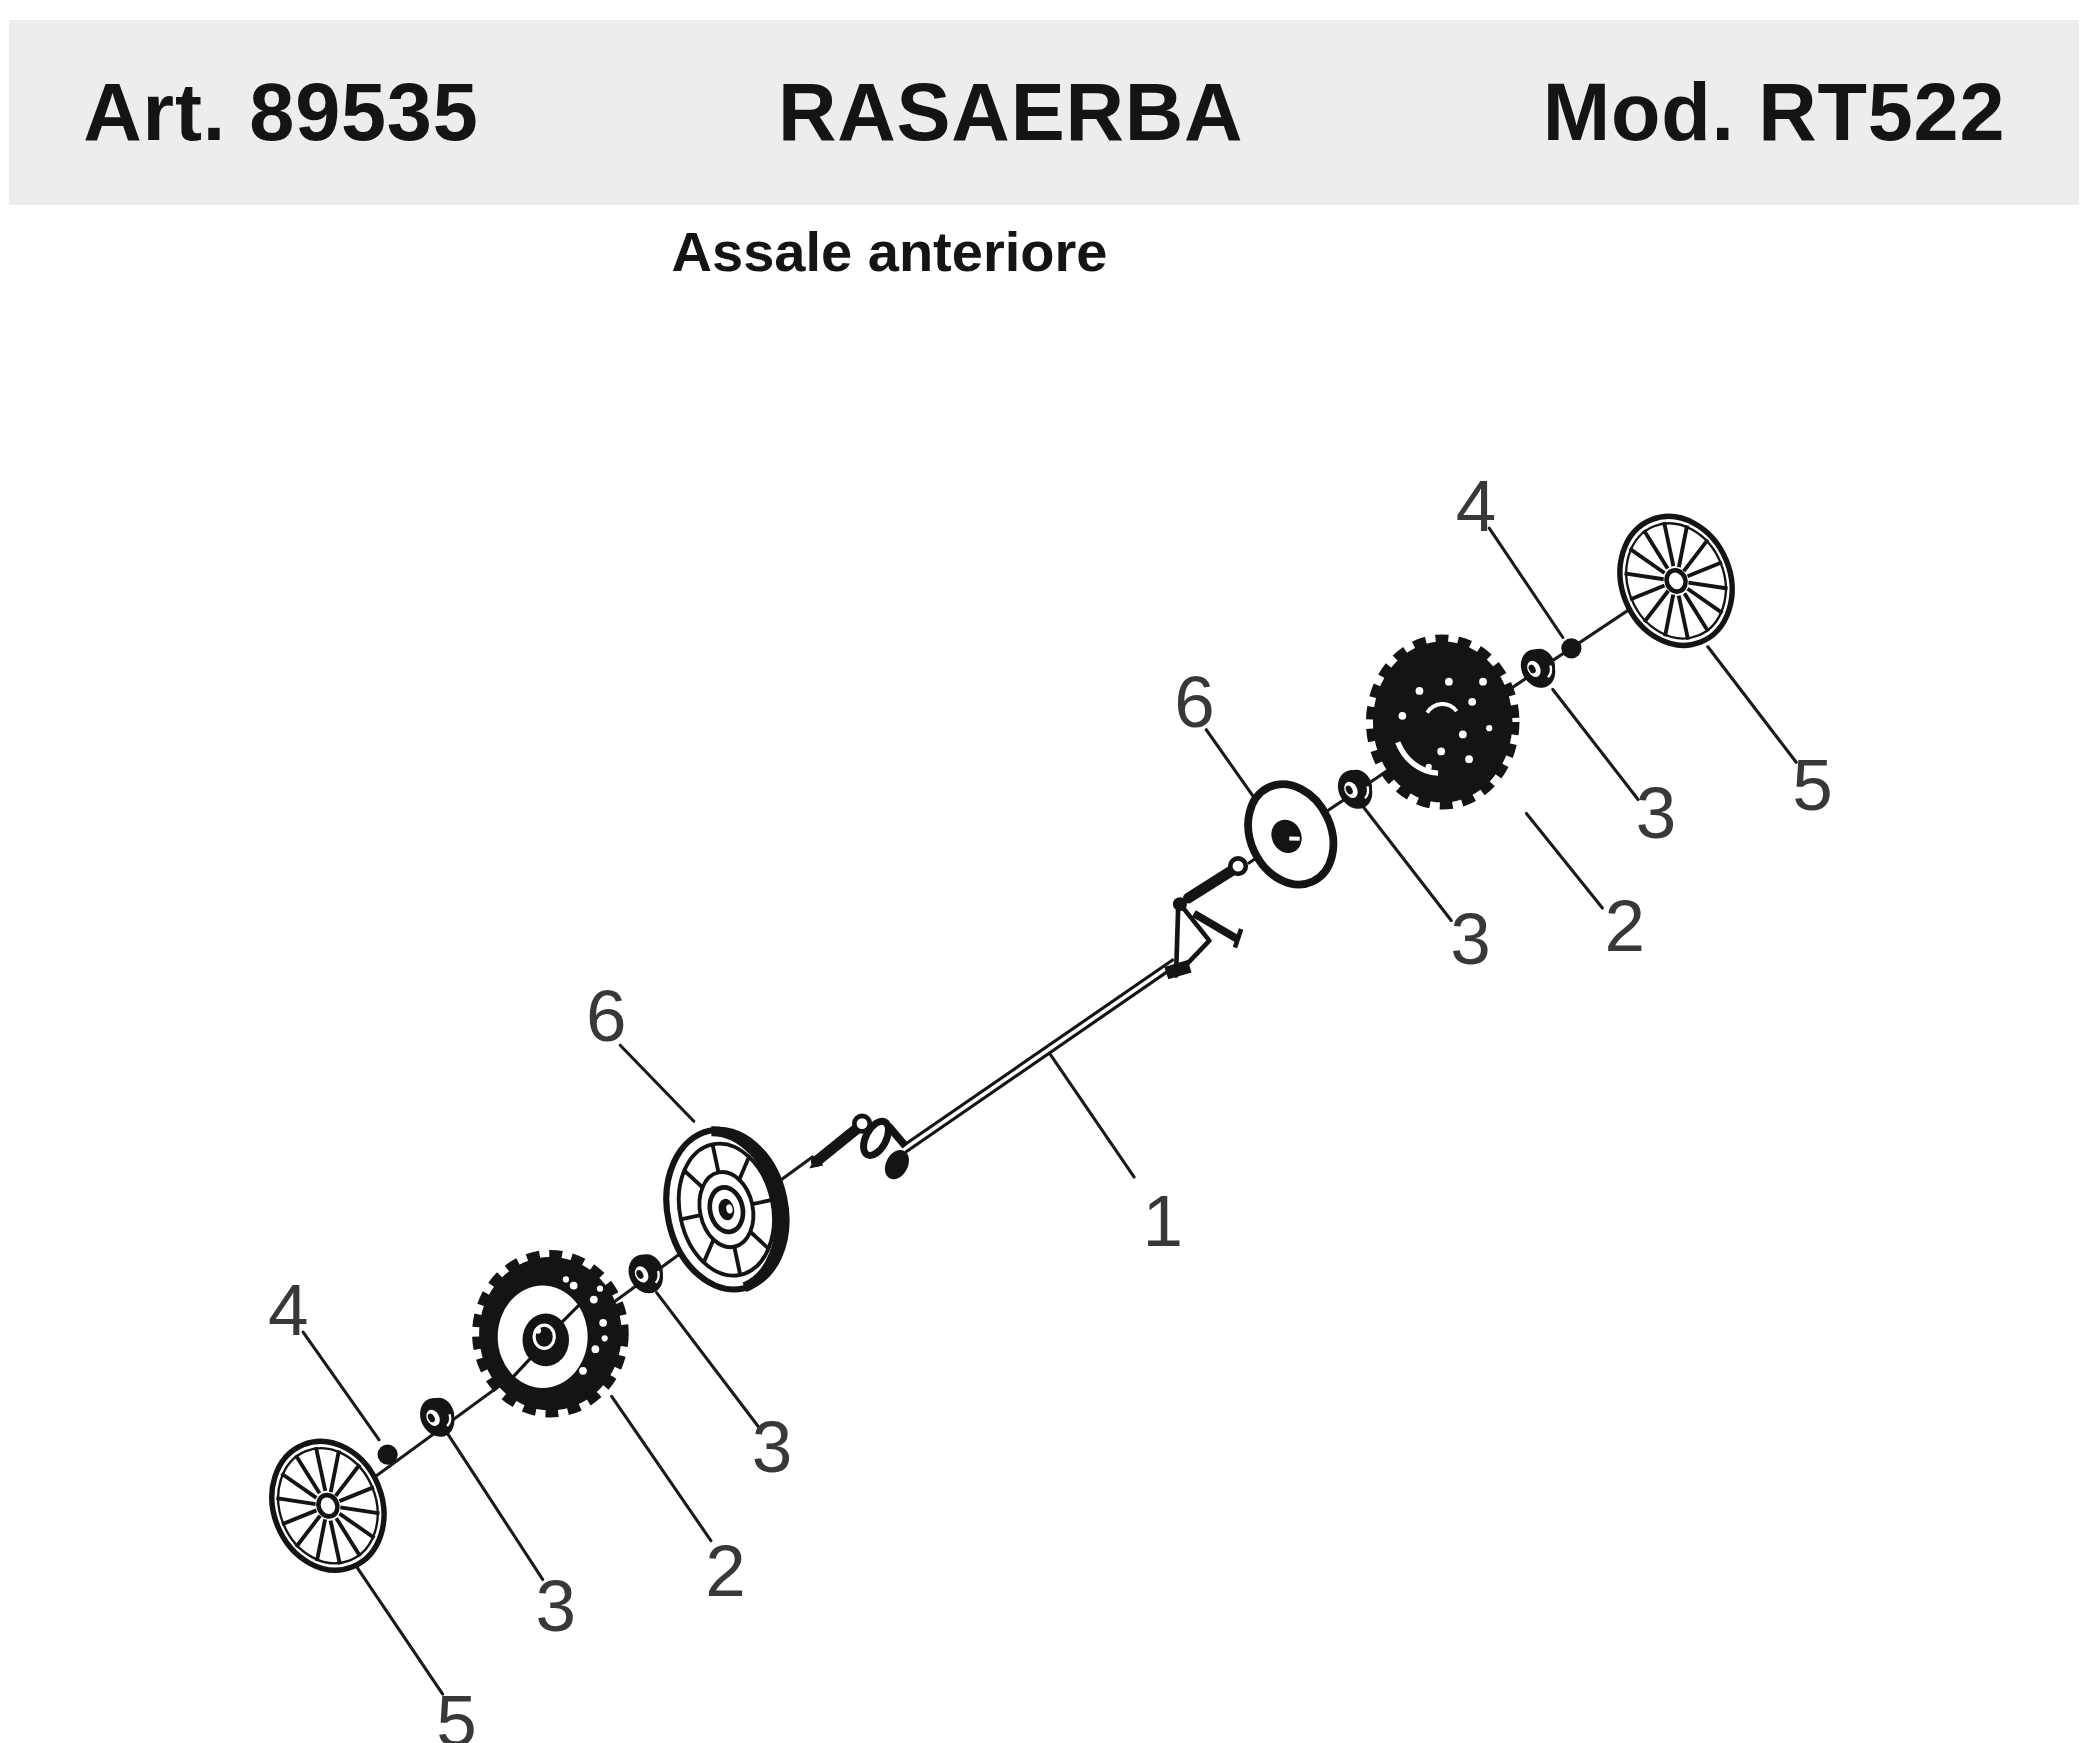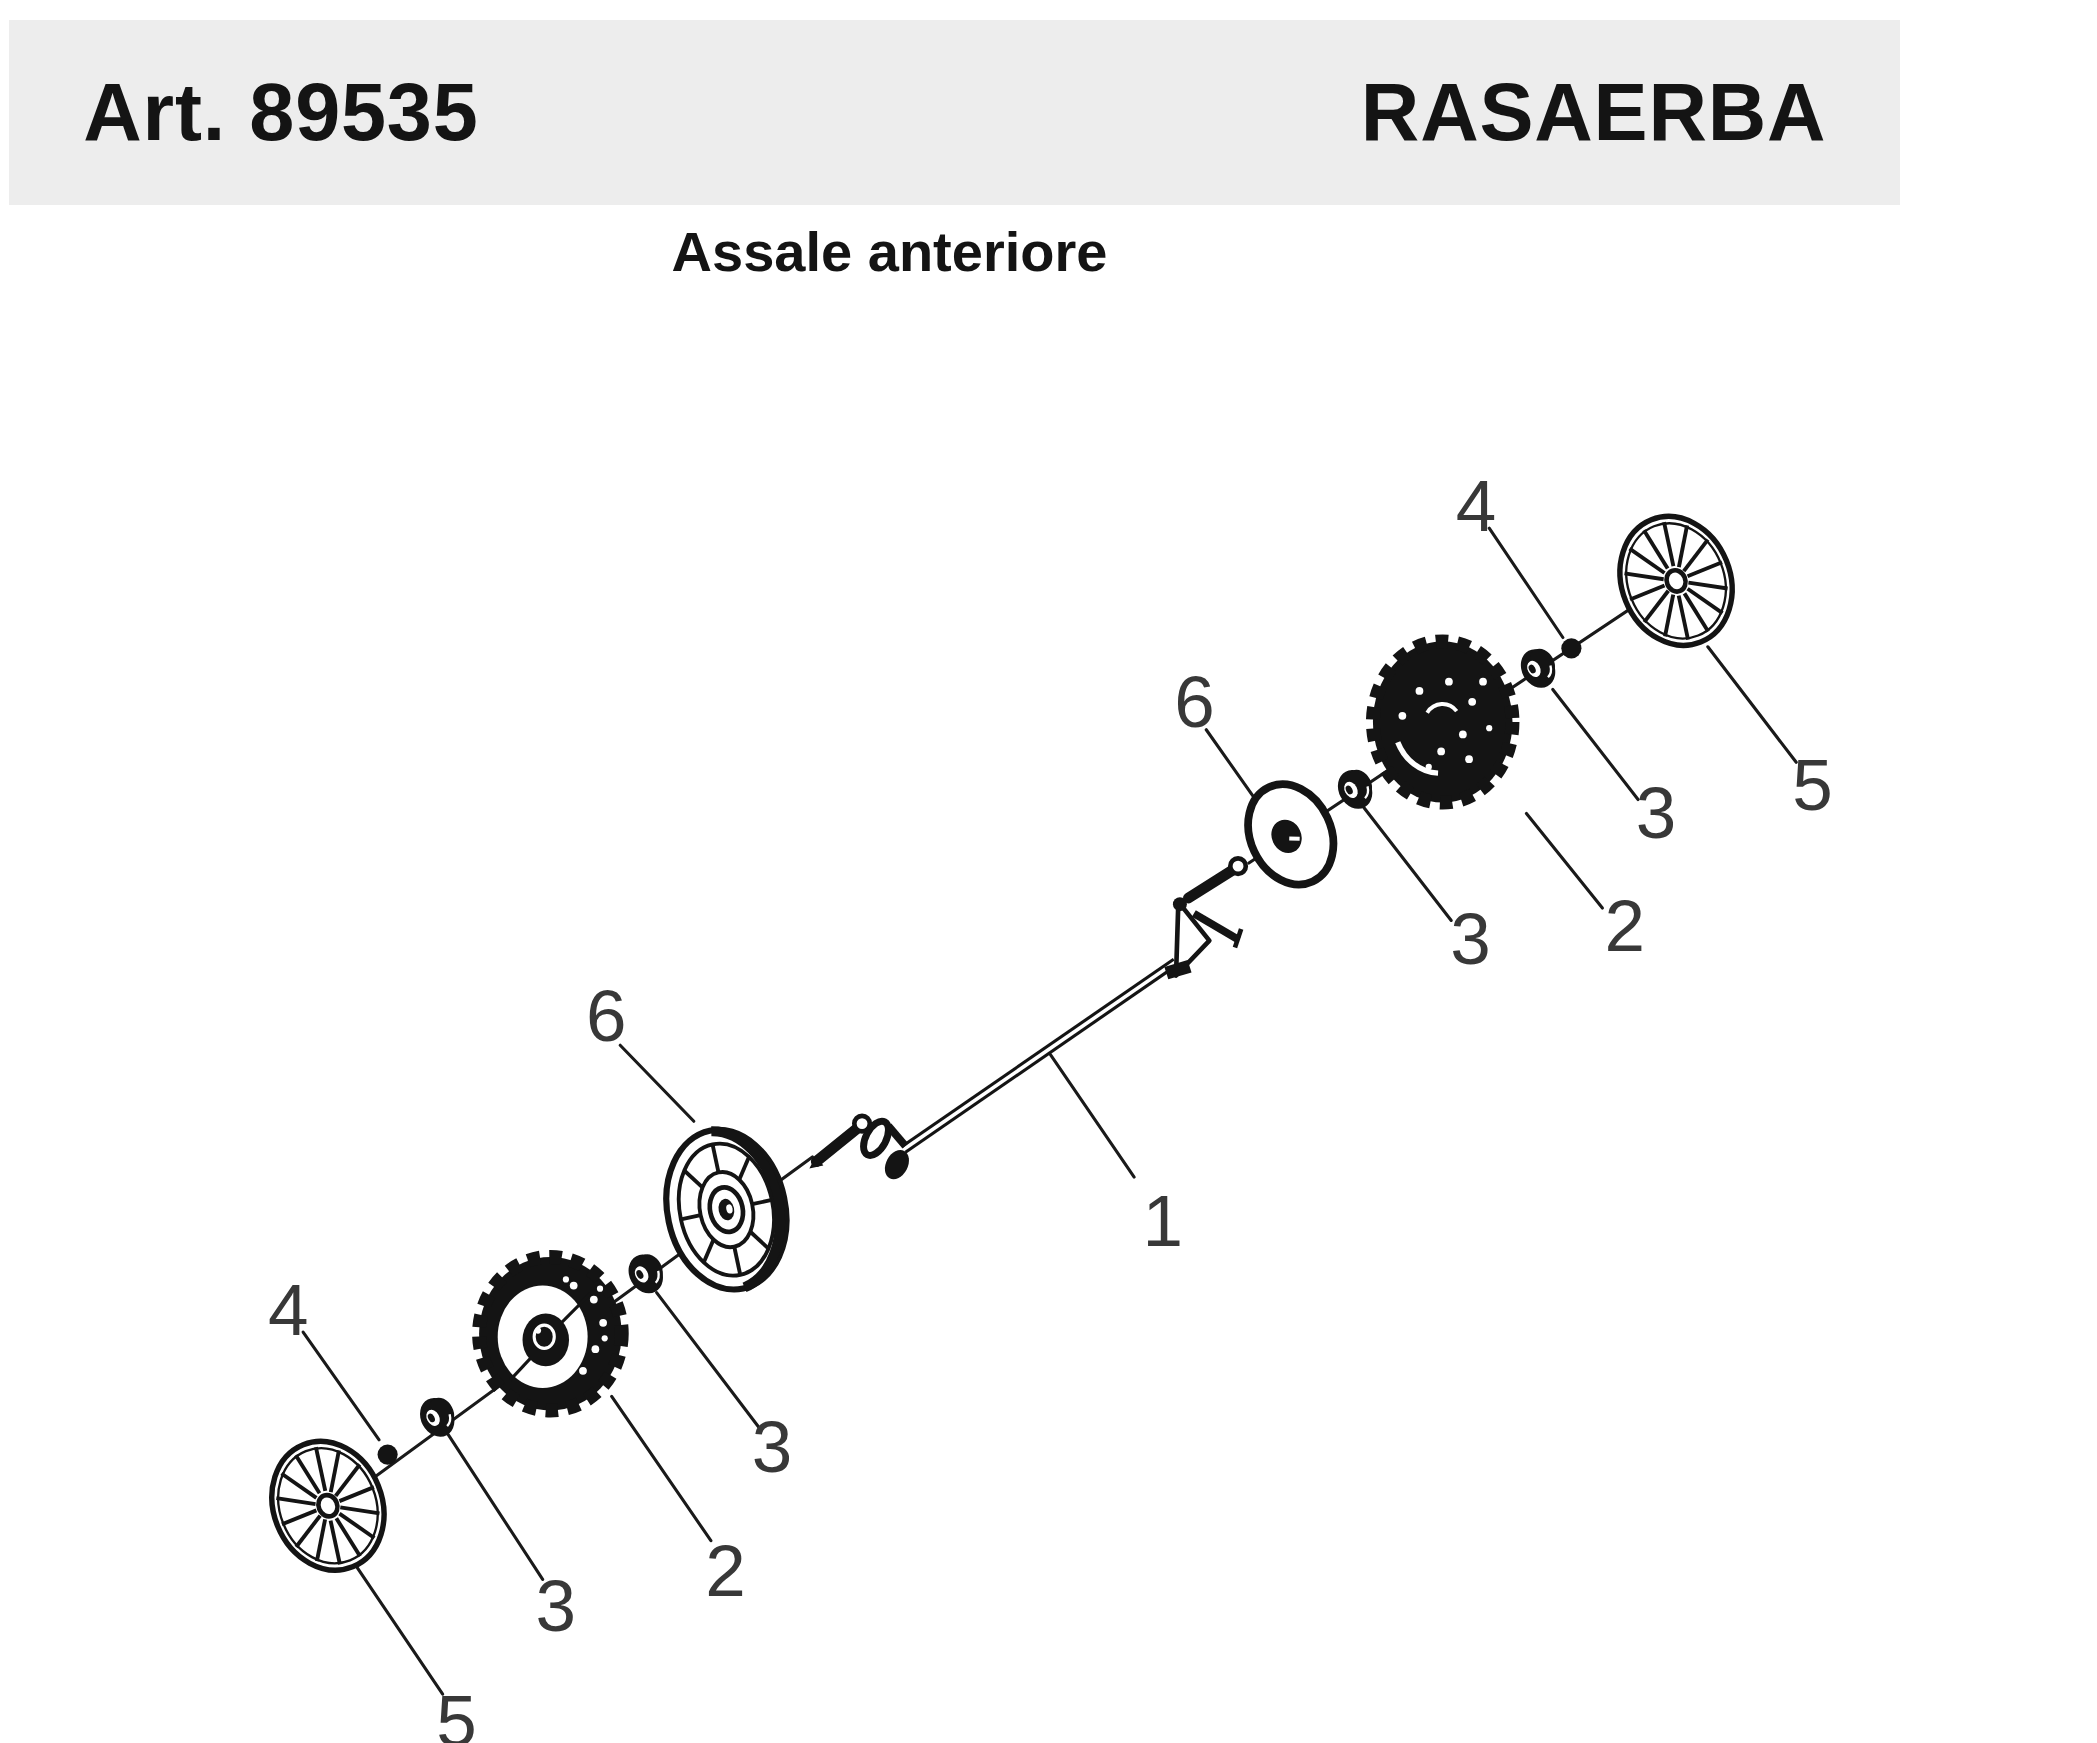--- a/index.html
+++ b/index.html
@@ -1,21 +1,21 @@
 <!DOCTYPE html>
 <html style="font-size:12.4px"><head>
 <meta charset="utf-8">
 <style>
   html,body{margin:0;padding:0;background:#fff;}
   .stage{
     position:relative;width:2097px;height:1744px;background:#ffffff;overflow:hidden;
     font-family:"Liberation Sans",sans-serif;
   }
   .band{
-    position:absolute;left:9.3px;top:20px;width:1891px;height:185px;
+    position:absolute;left:9.3px;top:20px;width:2070px;height:185px;
     background:#ededed;display:flex;align-items:center;justify-content:space-between;
     padding:0 74px;box-sizing:border-box;
   }
   .band span{
     font-size:81px;font-weight:bold;color:#141414;letter-spacing:0.8px;white-space:nowrap;
   }
   .subtitle{
     position:absolute;left:0;top:219px;width:1779px;text-align:center;
     font-size:56px;font-weight:bold;color:#141414;
   }
@@ -25,20 +25,21 @@
   }
 </style>
 </head>
 <body>
 
 <div class="stage">
 
   <div class="band">
     <span>Art. 89535</span>
     <span>RASAERBA</span>
+    <span>Mod. RT522</span>
   </div>
 
   <div class="subtitle">Assale anteriore</div>
 
   <svg width="2097" height="1744" viewBox="0 0 2705 2249">
 
     <defs>
 
       <g id="sym-hubcap">
         <ellipse rx="70" ry="85" fill="#ffffff" stroke="#141414" stroke-width="7"></ellipse>

